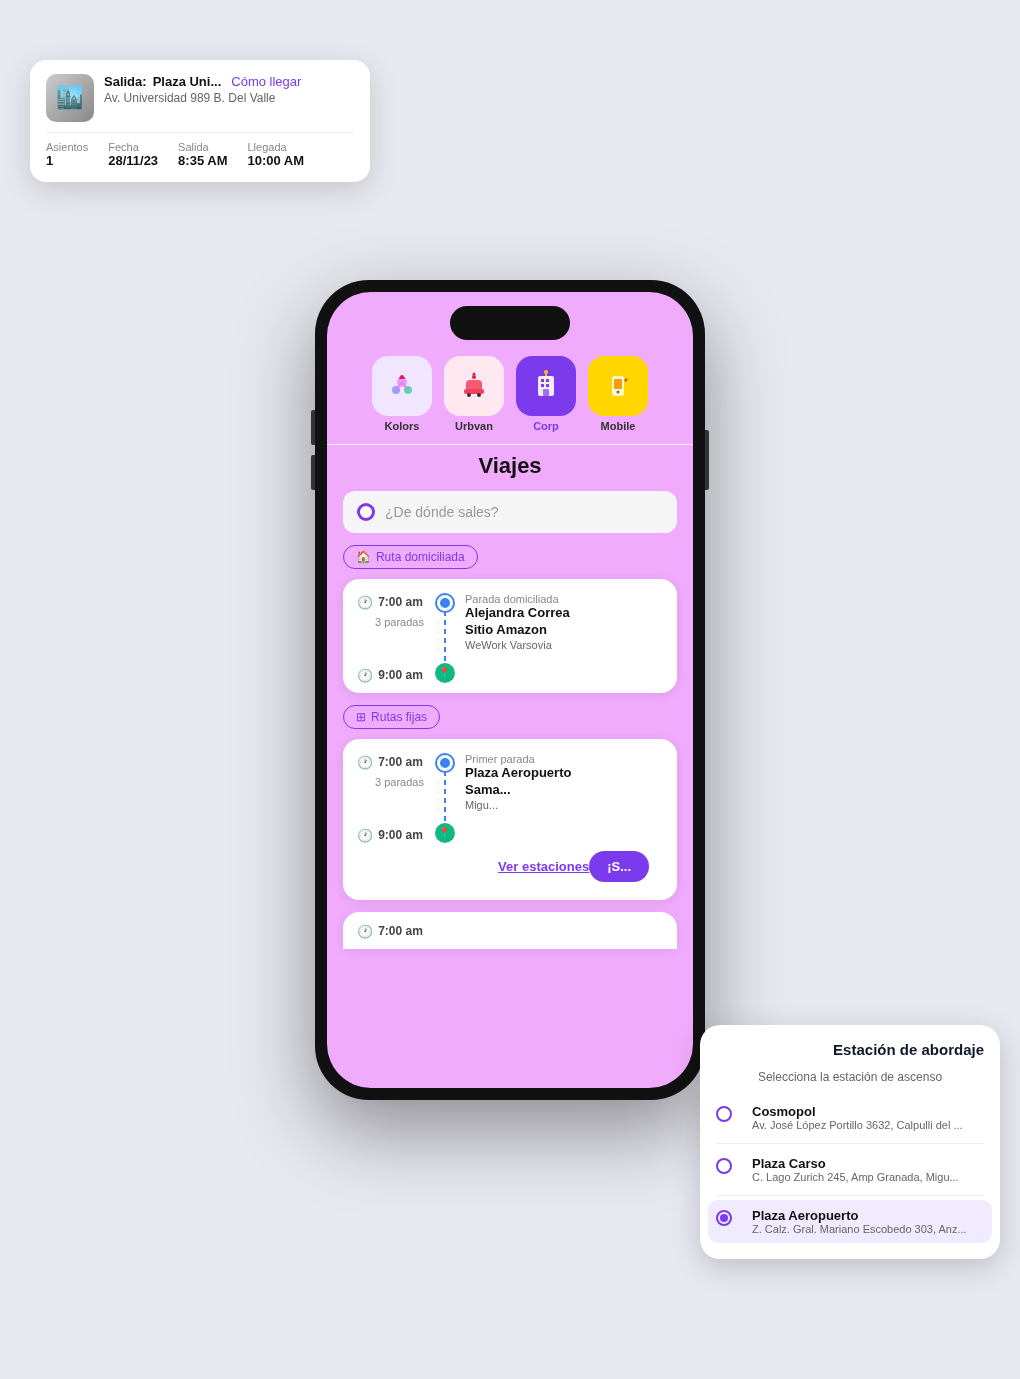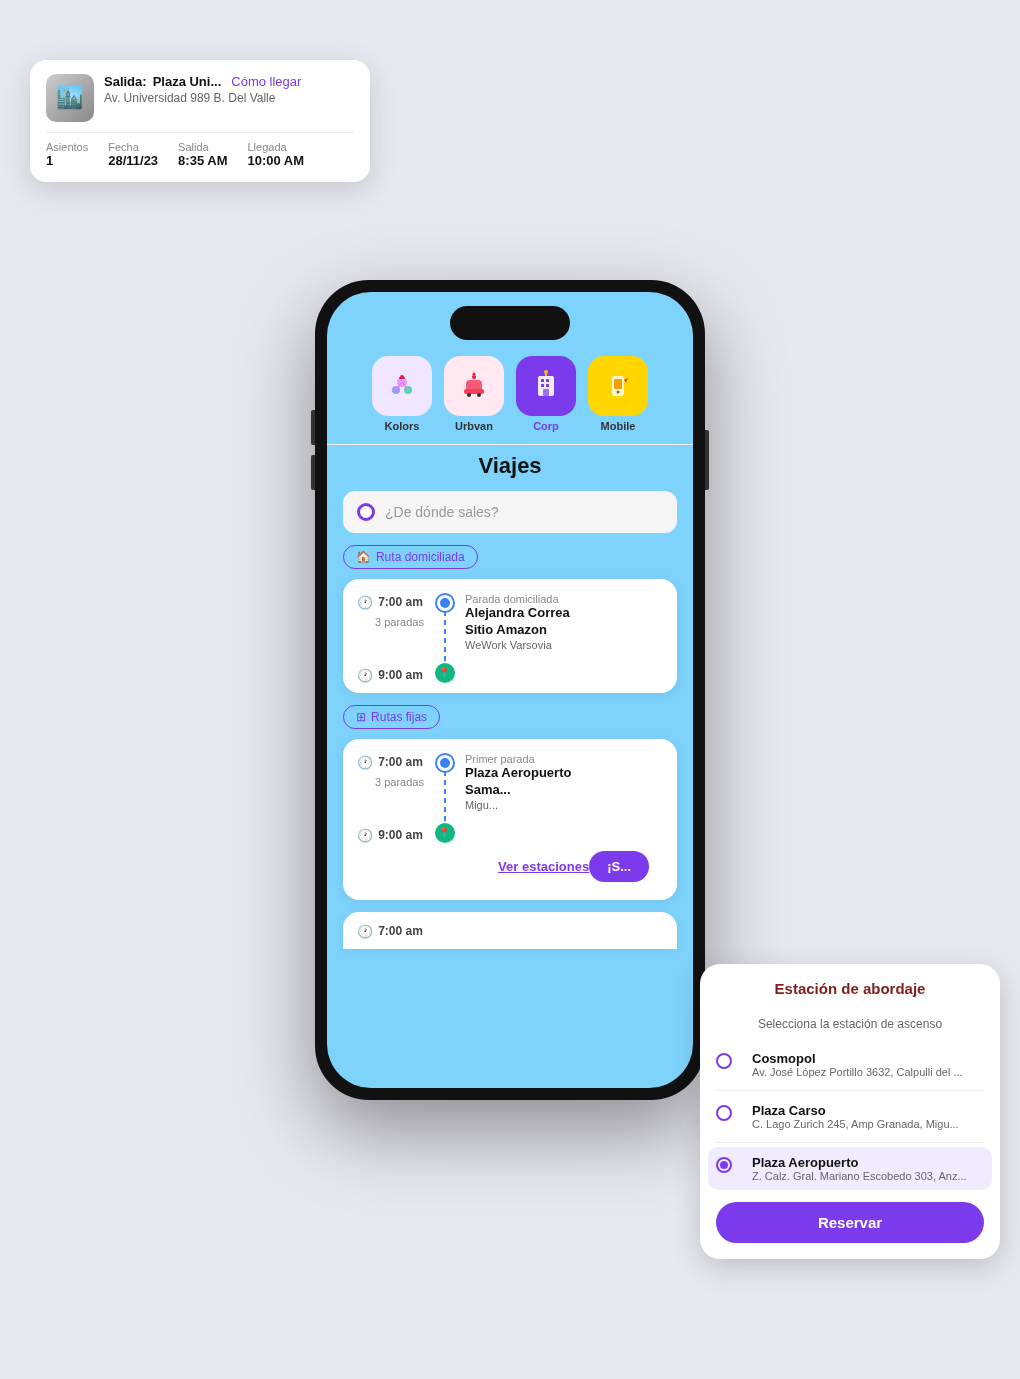--- a/index.html
+++ b/index.html
@@ -22,21 +22,21 @@
       background: #111;
       border-radius: 54px;
       position: relative;
       box-shadow: 0 30px 80px rgba(0,0,0,0.4);
       padding: 12px;
       z-index: 5;
     }
     .phone-screen {
       width: 100%;
       height: 100%;
-      background: #7dd3fc;
+      background: #f0abfc;
       border-radius: 44px;
       overflow: hidden;
       position: relative;
     }
     .phone-notch {
       position: absolute;
       top: 14px;
       left: 50%;
       transform: translateX(-50%);
       width: 120px;
@@ -418,23 +418,23 @@
       width: 300px;
       background: #fff;
       border-radius: 20px;
       box-shadow: 0 8px 30px rgba(0,0,0,0.18);
       padding: 16px;
       z-index: 20;
     }
     .boarding-title {
       font-size: 15px;
       font-weight: 800;
-      color: #7f1d1d;
-      text-align: center;
-      margin-bottom: 20px;
+      color: #0f172a;
+      text-align: right;
+      margin-bottom: 12px;
     }
     .boarding-subtitle {
       font-size: 12px;
       color: #666;
       text-align: center;
       margin-bottom: 12px;
     }
     .boarding-option {
       display: flex;
       align-items: flex-start;
@@ -722,14 +722,13 @@
   <div class="boarding-divider"></div>
 
   <div class="boarding-option selected">
     <div class="boarding-radio filled"></div>
     <div class="boarding-option-info">
       <div class="boarding-option-name">Plaza Aeropuerto</div>
       <div class="boarding-option-addr">Z. Calz. Gral. Mariano Escobedo 303, Anz...</div>
     </div>
   </div>
 
-  <button class="boarding-reservar-btn">Reservar</button>
 </div>
 
 </body></html>

